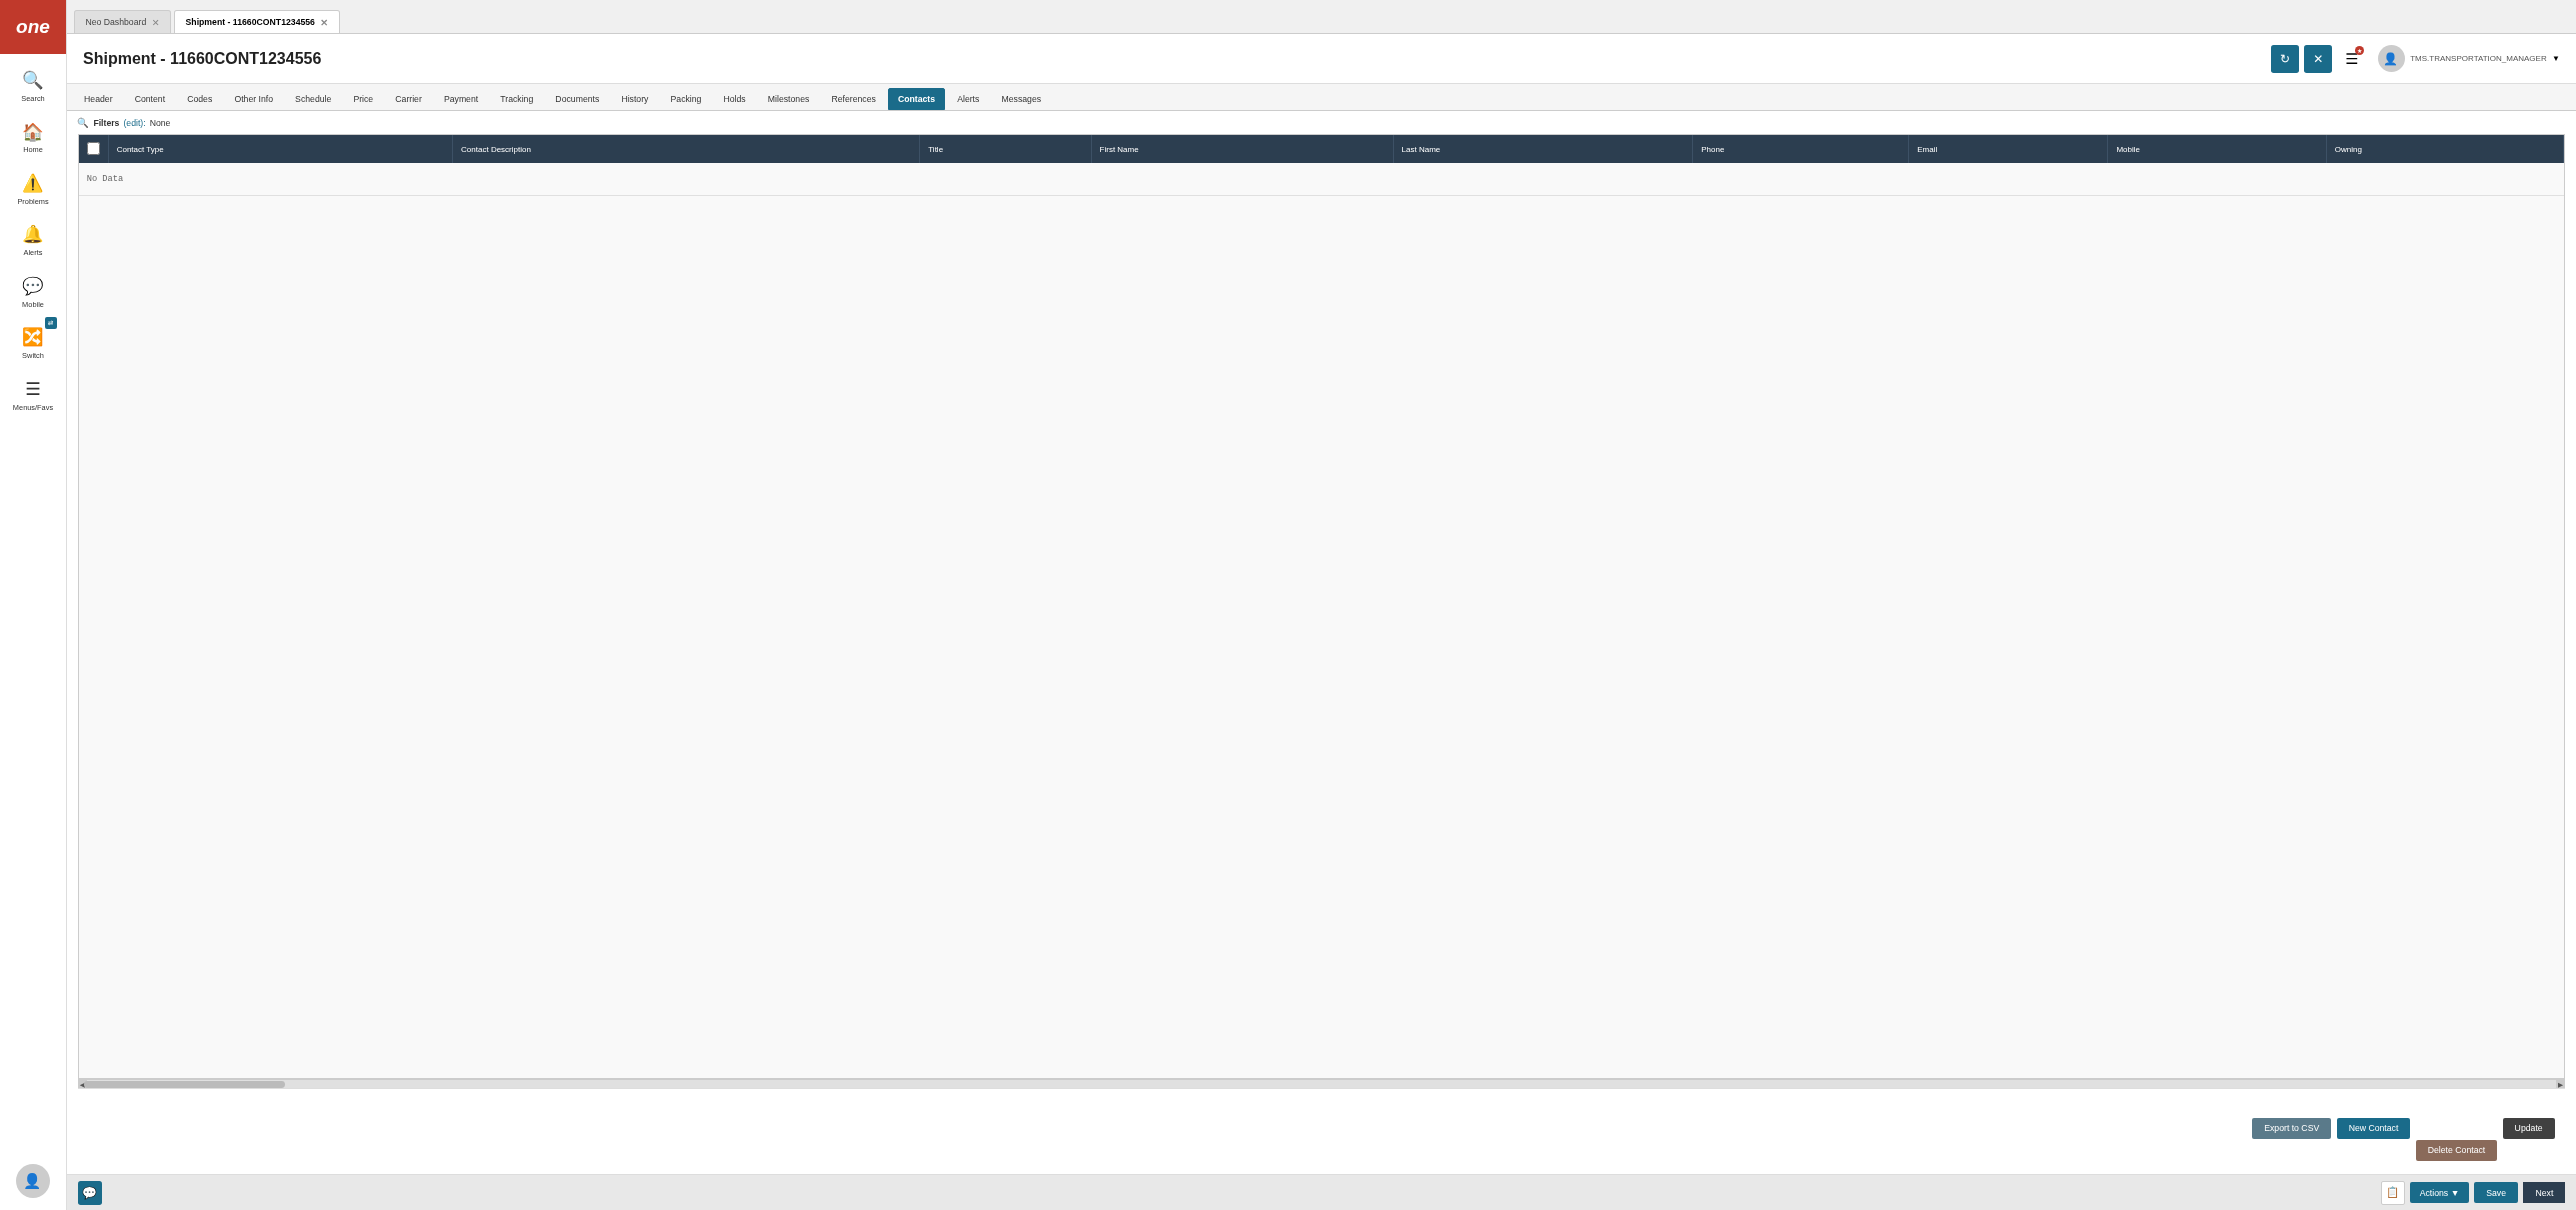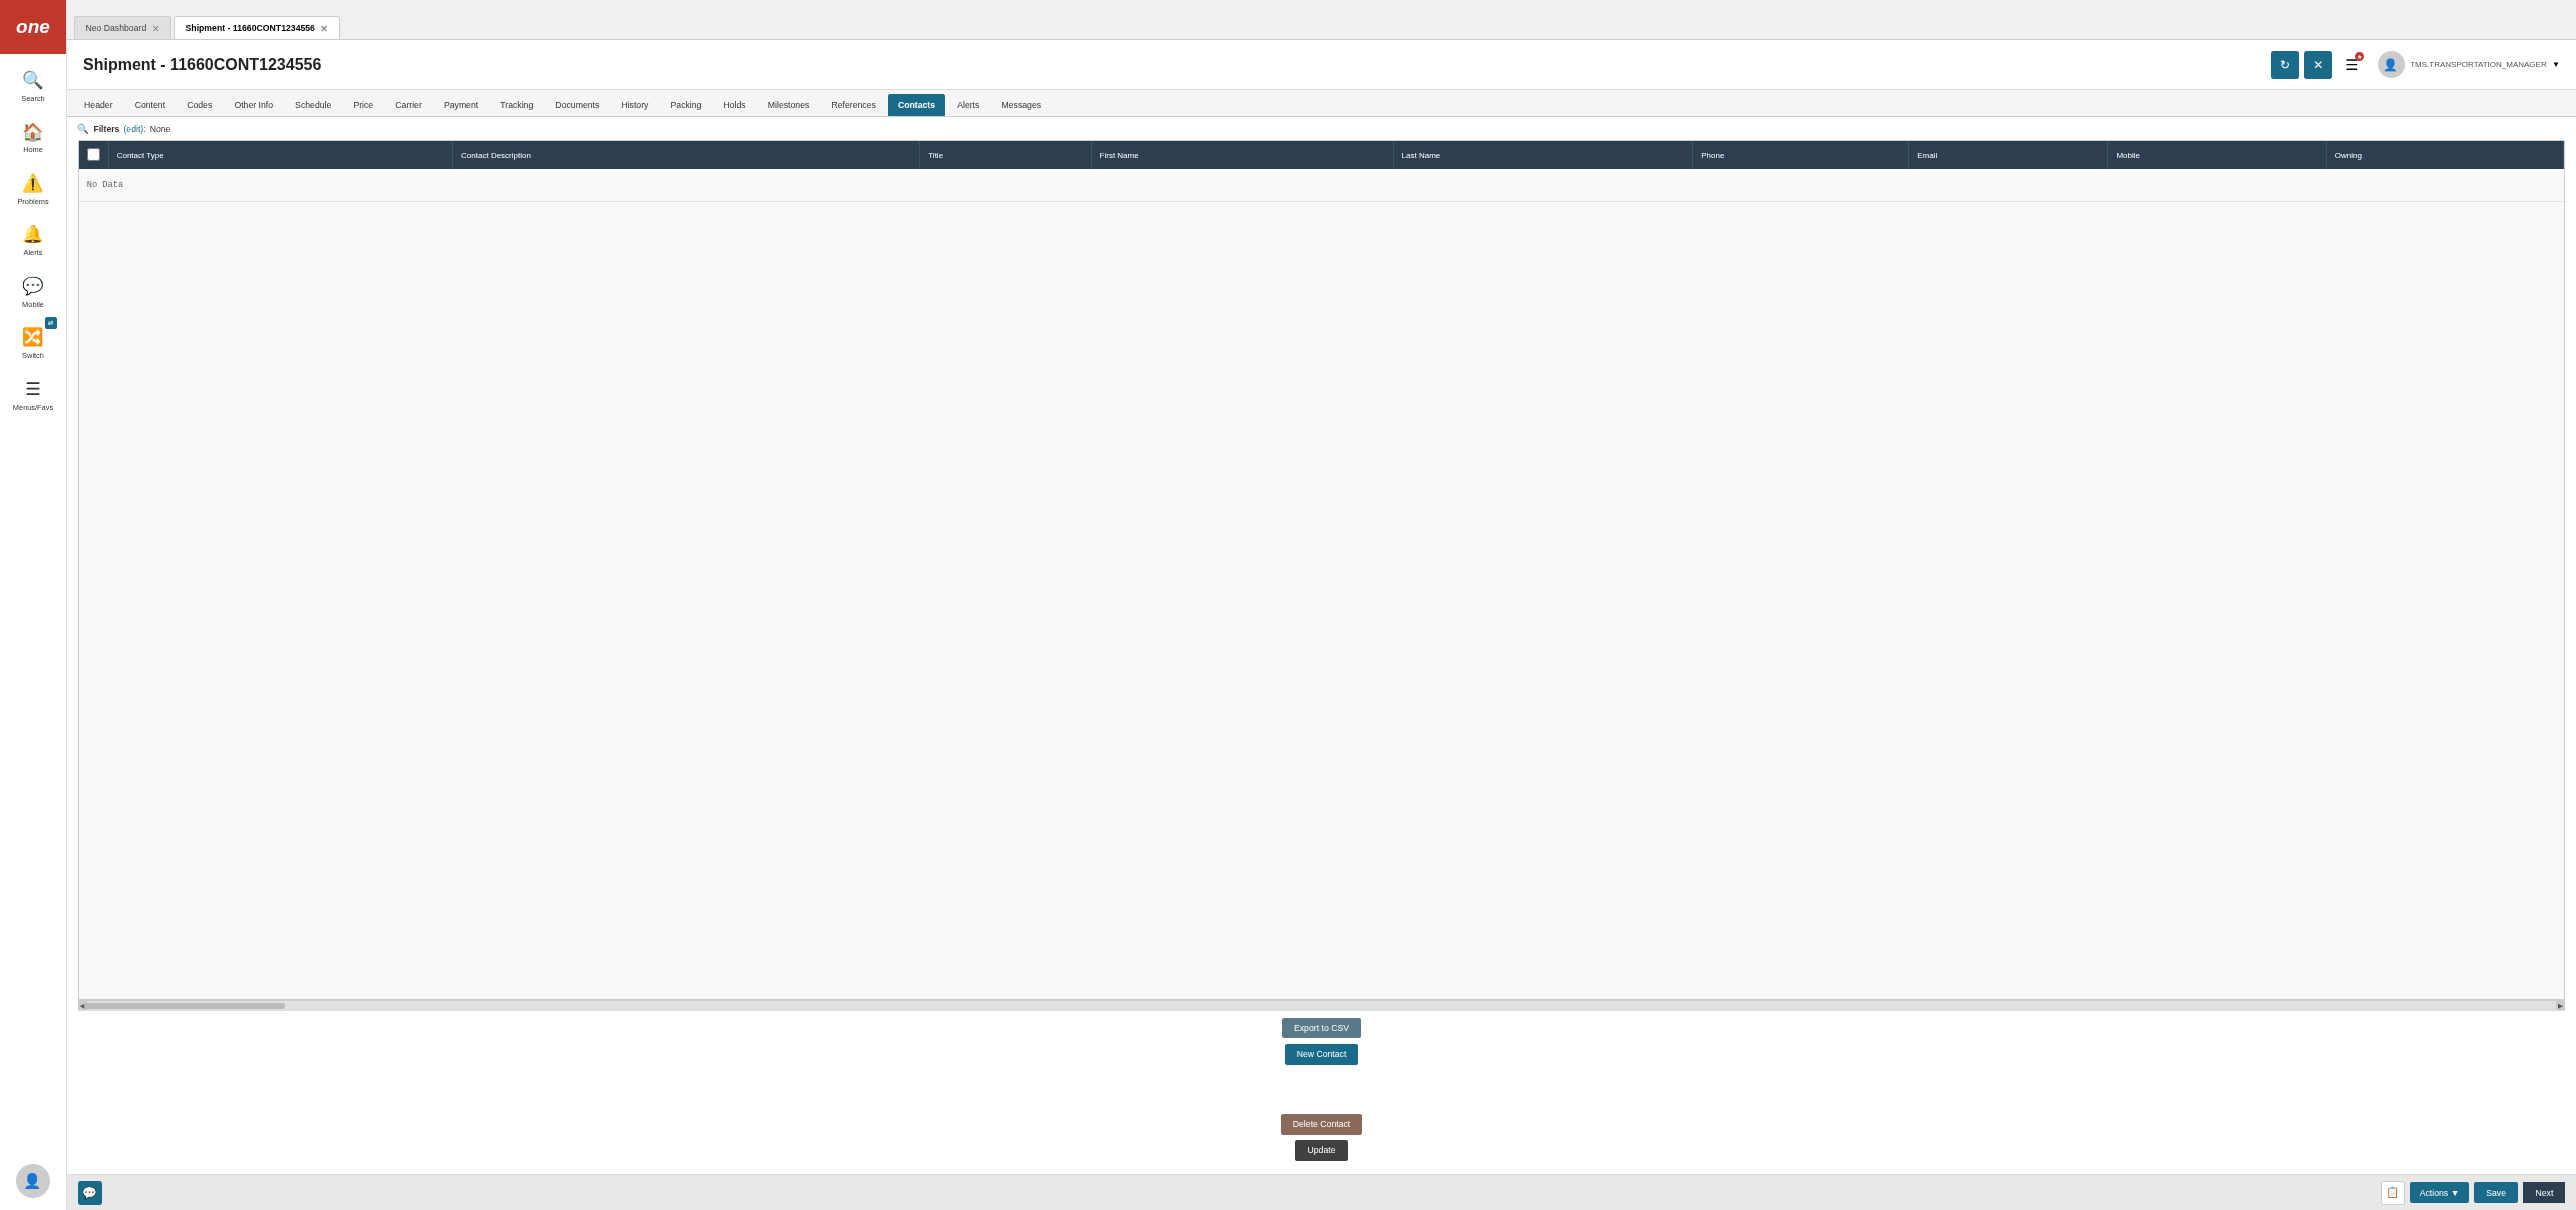--- a/index.html
+++ b/index.html
@@ -68,21 +68,21 @@
       flex-direction: column;
       overflow: hidden;
     }
 
     
     .tab-bar {
       display: flex;
       background: #f0f0f0;
       border-bottom: 0.7px solid #ccc;
       padding: 0 6.7px;
-      height: 40px;
+      height: 34px;
       align-items: flex-end;
     }
     .tab-item {
       display: flex;
       align-items: center;
       padding: 5.4px 10.7px;
       background: #e0e0e0;
       border: 0.7px solid #ccc;
       border-bottom: none;
       margin-right: 2.7px;
@@ -308,21 +308,20 @@
 
     
     .bottom-actions {
       display: flex;
       justify-content: flex-end;
       align-items: center;
       padding: 6.7px 10.7px;
       gap: 5.4px;
       border-top: 0.7px solid #ddd;
       background: #fff;
-      flex-direction: column;
     }
     .btn {
       padding: 5.4px 12px;
       font-size: 8.7px;
       border: none;
       border-radius: 2px;
       cursor: pointer;
       font-weight: normal;
     }
     .btn-primary { background: #1a6b8a; color: #fff; }

